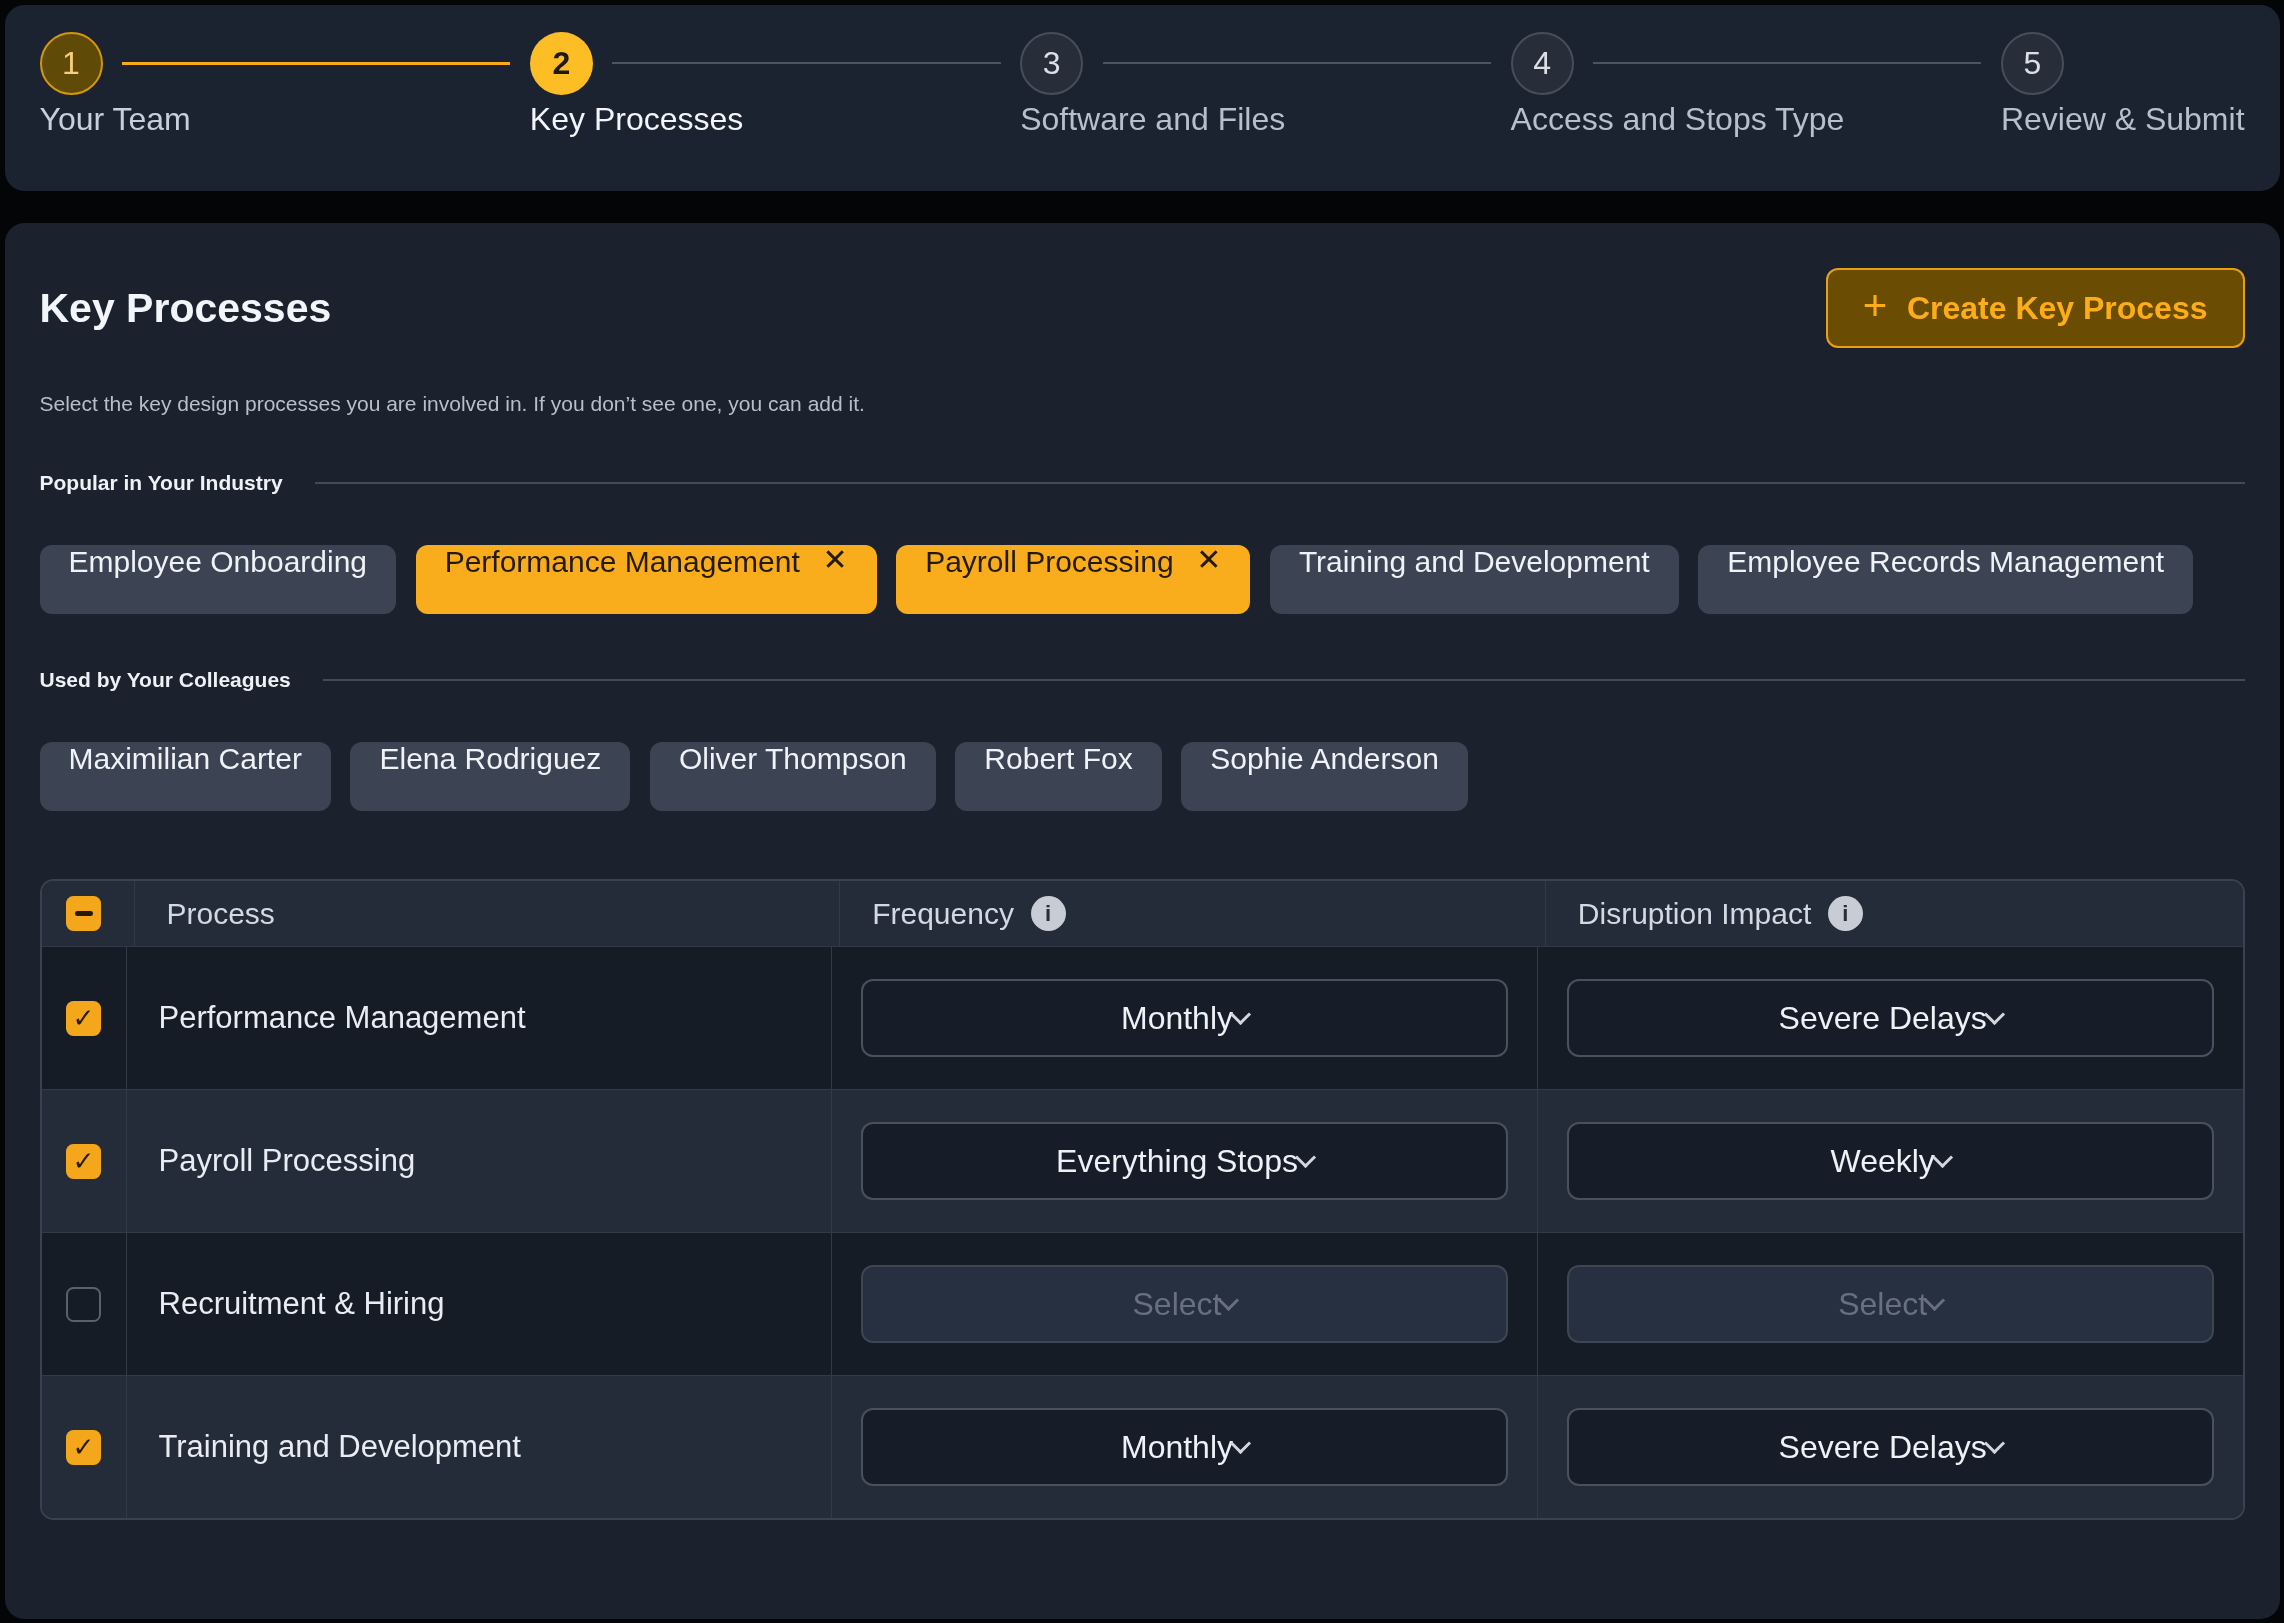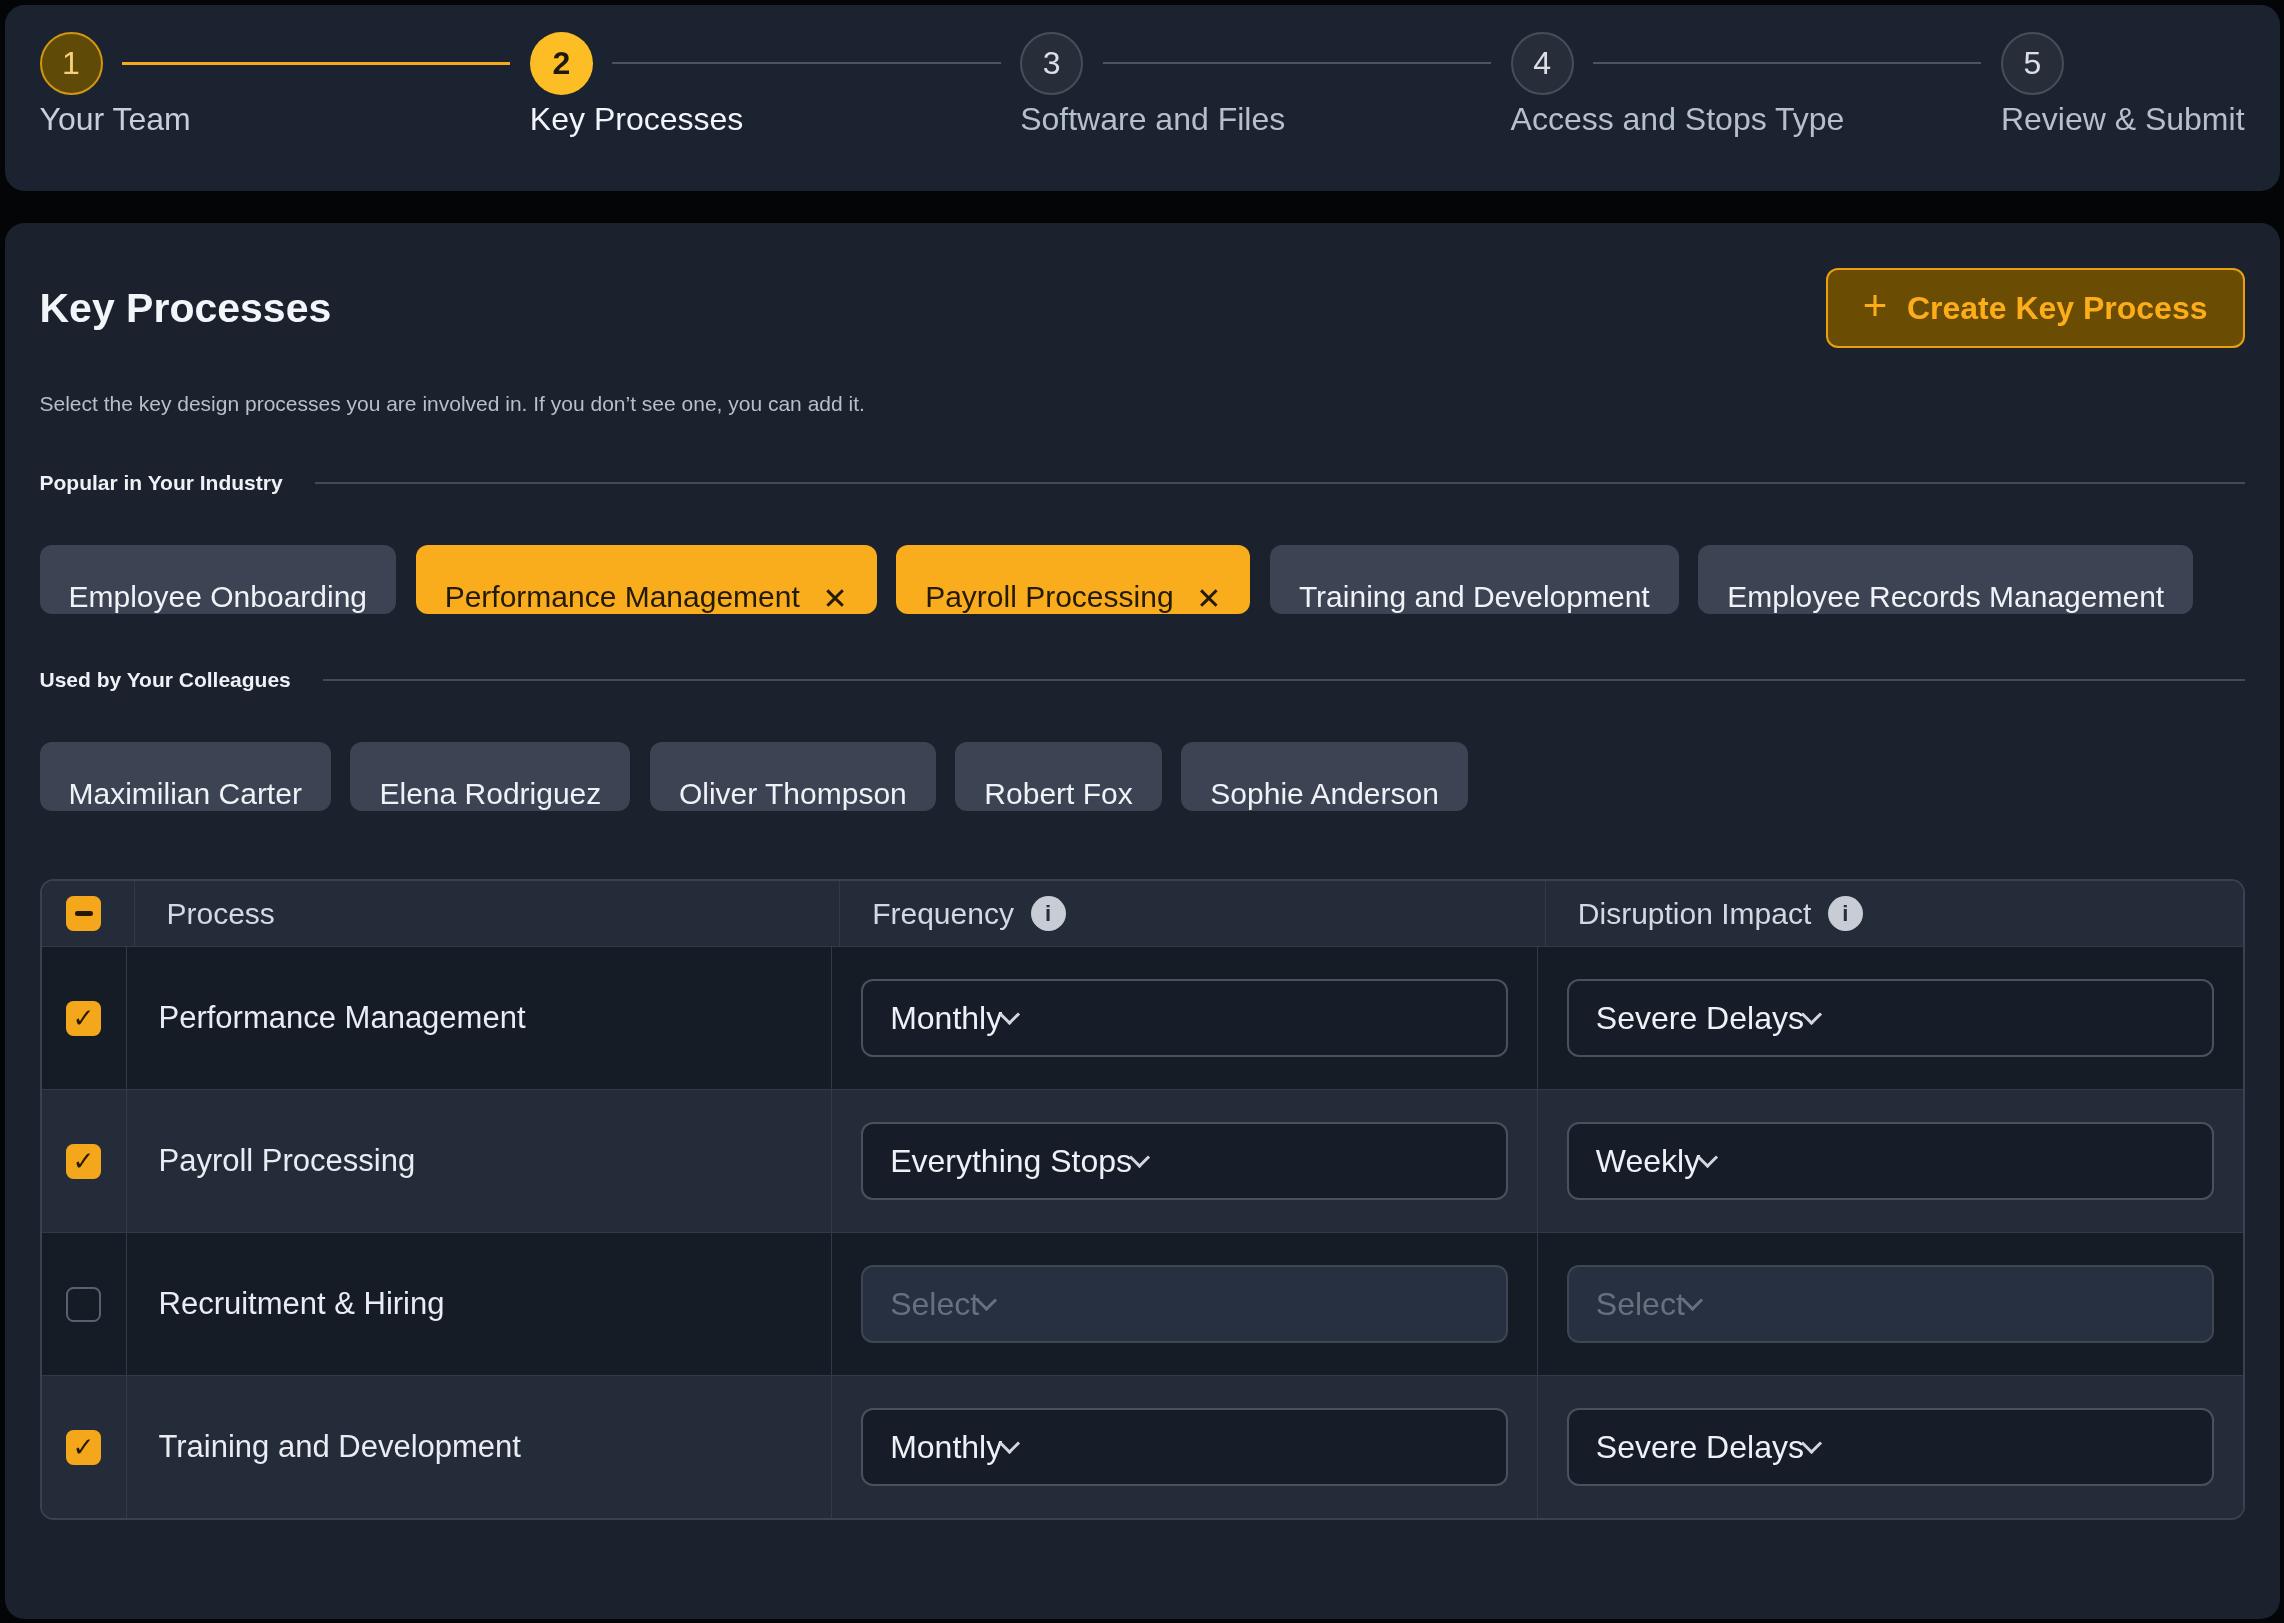--- a/index.html
+++ b/index.html
@@ -67,21 +67,21 @@
   .desc{margin-top:42px;font-size:21px;color:var(--text-dim);line-height:1.3;}
 
   .section-head{margin-top:54px;display:flex;align-items:center;gap:32px;}
   .section-head h2{font-size:21px;font-weight:700;color:#eef1f6;white-space:nowrap;}
   .rule{flex:1;height:2.3px;background:#454b55;}
 
   .chips{margin-top:50px;display:flex;gap:19.6px;flex-wrap:nowrap;}
   .chip{
     height:69px;padding:0 29px;border-radius:12px;
     background:var(--chip-gray);color:#eff2f7;font-size:30px;
-    display:inline-flex;align-items:flex-end;gap:22.6px;white-space:nowrap;cursor:pointer;
+    display:inline-flex;align-items:flex-start;gap:22.6px;white-space:nowrap;cursor:pointer;
   }
   .chip.selected{background:#f9ad1d;color:#231a08;font-weight:500;}
   .chip .x{display:none;font-size:30px;line-height:1;}
   .chip.selected .x{display:inline-flex;}
 
   
   .table{
     margin-top:68px;border:2.3px solid var(--outer-line);border-radius:13.6px;overflow:hidden;
   }
   .trow{display:grid;grid-template-columns:84px 1fr 1fr 1fr;}
@@ -109,21 +109,21 @@
   }
   .cb.checked{background:#f4a71b;}
   .cb.checked .tick{color:#241a07;font-size:26.4px;font-weight:700;line-height:1;}
   .cb.unchecked{border:2.3px solid #596170;background:transparent;}
   .cb.indeterminate{background:#f4a71b;}
   .cb.indeterminate::after{content:"";width:18px;height:5.3px;background:#241a07;border-radius:2.3px;}
 
   .sel-cell{padding:0 29px;}
   .select{
     width:100%;height:78px;border:2.3px solid #4a515e;border-radius:12px;background:#161d28;
-    display:flex;align-items:center;justify-content:flex-start;padding:0 27px;
+    display:flex;align-items:center;justify-content:center;padding:0 27px;
     font-size:32px;color:#eef1f6;cursor:pointer;min-width:0;
   }
   .chevron{
     width:15px;height:15px;border-right:3px solid #d2d7de;border-bottom:3px solid #d2d7de;
     transform:rotate(45deg);margin-top:-7.5px;flex:0 0 auto;
   }
   .select.disabled{background:#273040;border-color:#3e4553;color:#68707f;}
   .select.disabled .chevron{border-color:#68707f;}
 </style>
 </head>

